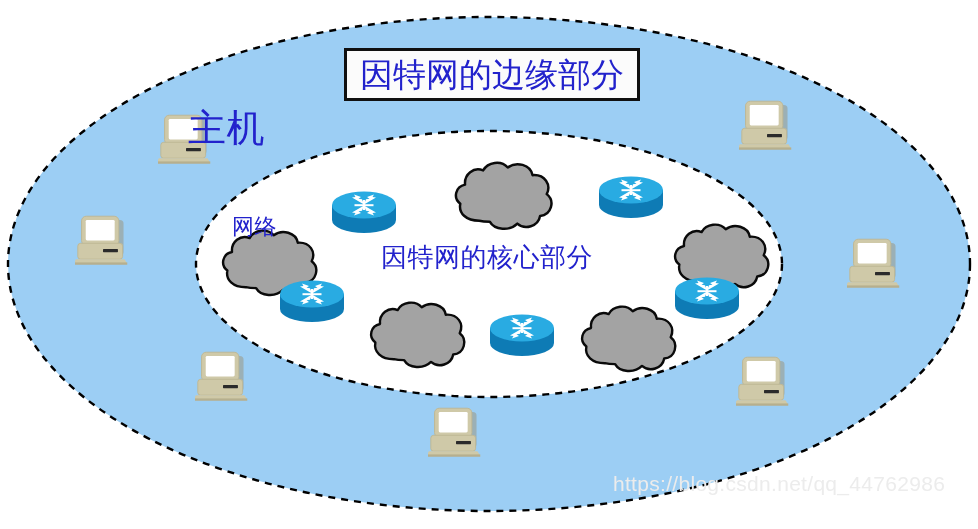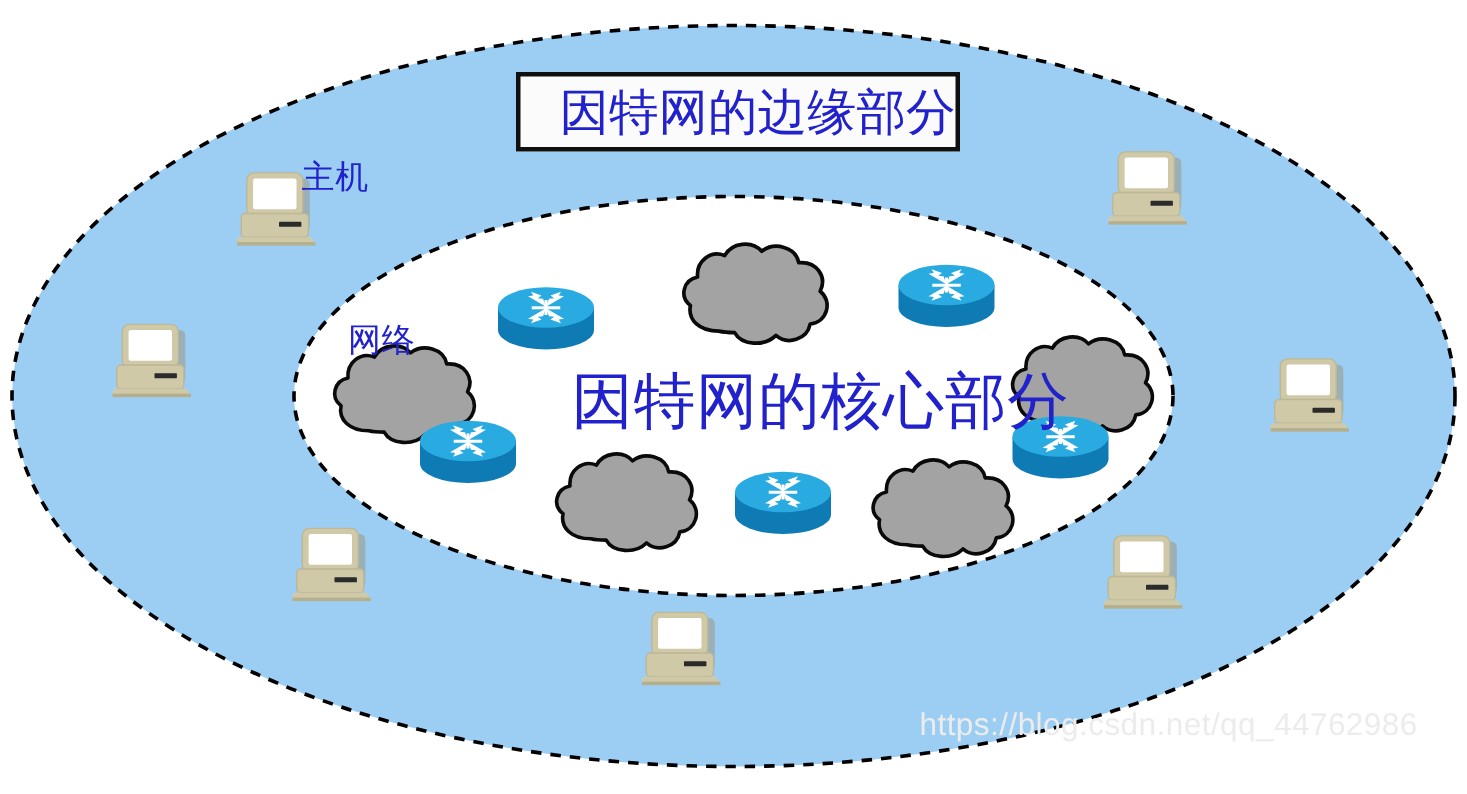--- a/index.html
+++ b/index.html
@@ -34,32 +34,32 @@
     position: absolute;
     left: 344px;
     top: 48px;
     width: 296px;
     height: 53px;
     background: #FBFBFB;
     border: 3px solid #101010;
     box-sizing: border-box;
     display: flex;
     align-items: center;
-    justify-content: flex-end;
+    justify-content: center;
   }
   #title-box .txt-inner {
     color: #2222CC;
     font-size: 33px;
     line-height: 1;
     white-space: nowrap;
   }
-  #label-host      { left: 201px; top: 103px; font-size: 22px; }
+  #label-host      { left: 188px; top: 103px; font-size: 38px; }
   #label-router    { left: 320px; top: 153px; font-size: 31px; }
   #label-network   { left: 232px; top: 192px; font-size: 22px; margin-top: 20px; }
-  #label-core      { left: 381px; top: 240px; font-size: 41px; text-align: center; }
+  #label-core      { left: 381px; top: 240px; font-size: 26px; text-align: center; }
   #watermark {
     position: absolute;
     left: 613px;
     top: 472px;
     font-size: 21px;
     color: #ECECEC;
     white-space: nowrap;
     font-family: "Liberation Sans", "DejaVu Sans", sans-serif;
     letter-spacing: 0.3px;
   }

